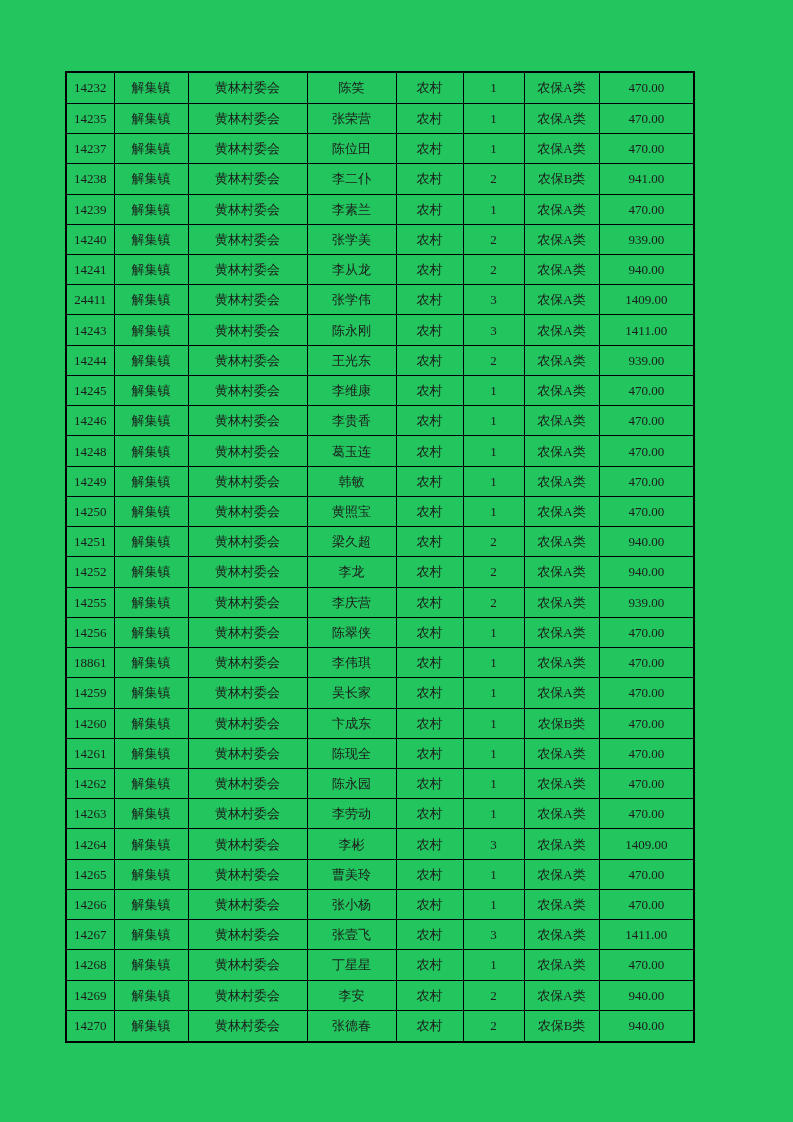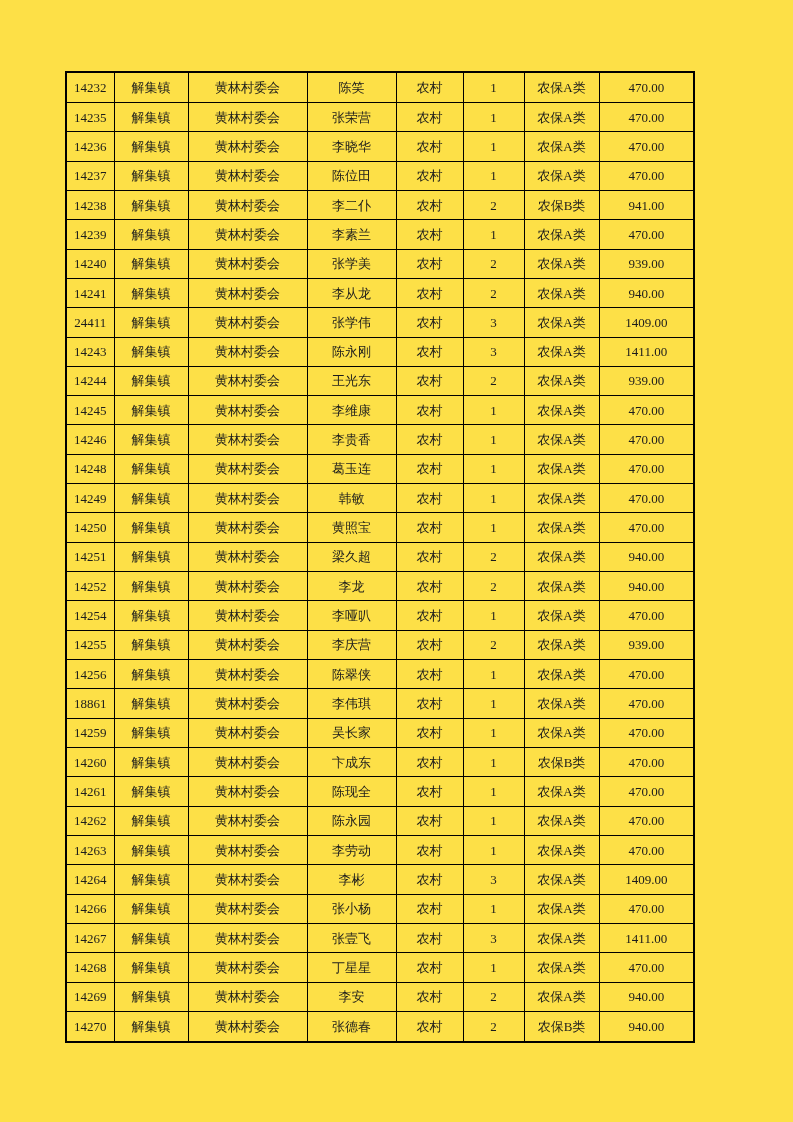--- a/index.html
+++ b/index.html
@@ -4,21 +4,21 @@
 <style>
   html, body {
     margin: 0;
     padding: 0;
     background: #ffffff;
   }
   .page {
     position: relative;
     width: 793px;
     height: 1122px;
-    background: #fde047;
+    background: #22c55e;
     font-family: "Liberation Serif", "DejaVu Serif", serif;
     overflow: hidden;
   }
   table.records {
     position: absolute;
     left: 65px;
     top: 71px;
     width: 628px;
     height: 972px;
     border-collapse: collapse;
@@ -67,30 +67,20 @@
           <td>14235</td>
           <td>解集镇</td>
           <td>黄林村委会</td>
           <td>张荣营</td>
           <td>农村</td>
           <td>1</td>
           <td>农保A类</td>
           <td>470.00</td>
         </tr>
         <tr>
-          <td>14236</td>
-          <td>解集镇</td>
-          <td>黄林村委会</td>
-          <td>李晓华</td>
-          <td>农村</td>
-          <td>1</td>
-          <td>农保A类</td>
-          <td>470.00</td>
-        </tr>
-        <tr>
           <td>14237</td>
           <td>解集镇</td>
           <td>黄林村委会</td>
           <td>陈位田</td>
           <td>农村</td>
           <td>1</td>
           <td>农保A类</td>
           <td>470.00</td>
         </tr>
         <tr>
@@ -227,30 +217,20 @@
           <td>14252</td>
           <td>解集镇</td>
           <td>黄林村委会</td>
           <td>李龙</td>
           <td>农村</td>
           <td>2</td>
           <td>农保A类</td>
           <td>940.00</td>
         </tr>
         <tr>
-          <td>14254</td>
-          <td>解集镇</td>
-          <td>黄林村委会</td>
-          <td>李哑叭</td>
-          <td>农村</td>
-          <td>1</td>
-          <td>农保A类</td>
-          <td>470.00</td>
-        </tr>
-        <tr>
           <td>14255</td>
           <td>解集镇</td>
           <td>黄林村委会</td>
           <td>李庆营</td>
           <td>农村</td>
           <td>2</td>
           <td>农保A类</td>
           <td>939.00</td>
         </tr>
         <tr>
@@ -325,20 +305,30 @@
         </tr>
         <tr>
           <td>14264</td>
           <td>解集镇</td>
           <td>黄林村委会</td>
           <td>李彬</td>
           <td>农村</td>
           <td>3</td>
           <td>农保A类</td>
           <td>1409.00</td>
+        </tr>
+        <tr>
+          <td>14265</td>
+          <td>解集镇</td>
+          <td>黄林村委会</td>
+          <td>曹美玲</td>
+          <td>农村</td>
+          <td>1</td>
+          <td>农保A类</td>
+          <td>470.00</td>
         </tr>
         <tr>
           <td>14266</td>
           <td>解集镇</td>
           <td>黄林村委会</td>
           <td>张小杨</td>
           <td>农村</td>
           <td>1</td>
           <td>农保A类</td>
           <td>470.00</td>

